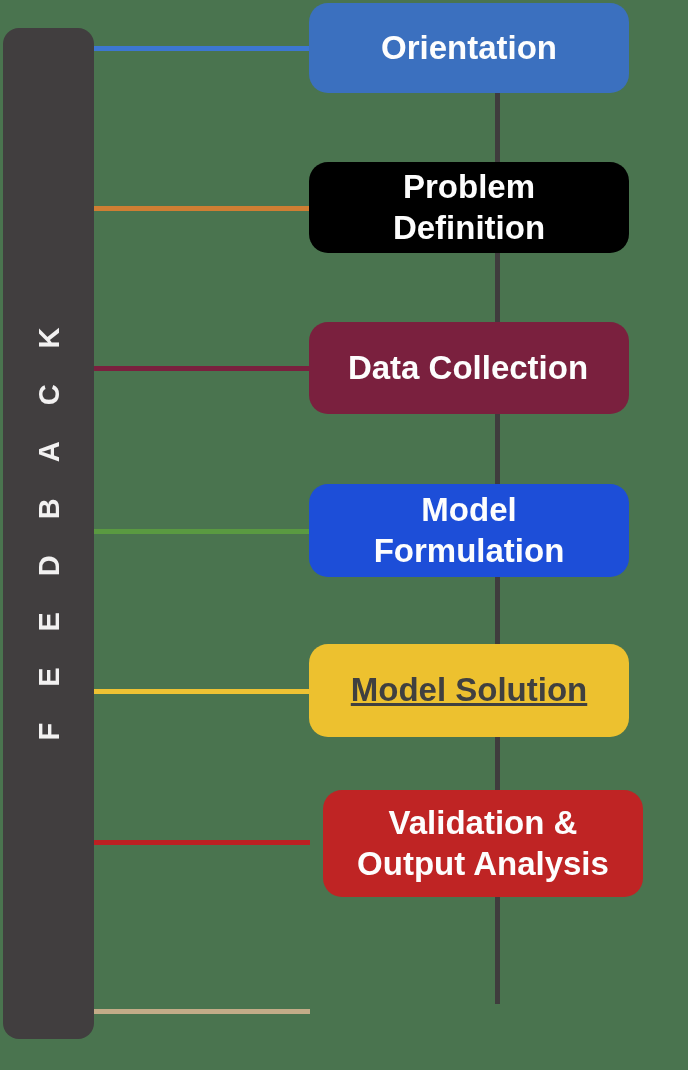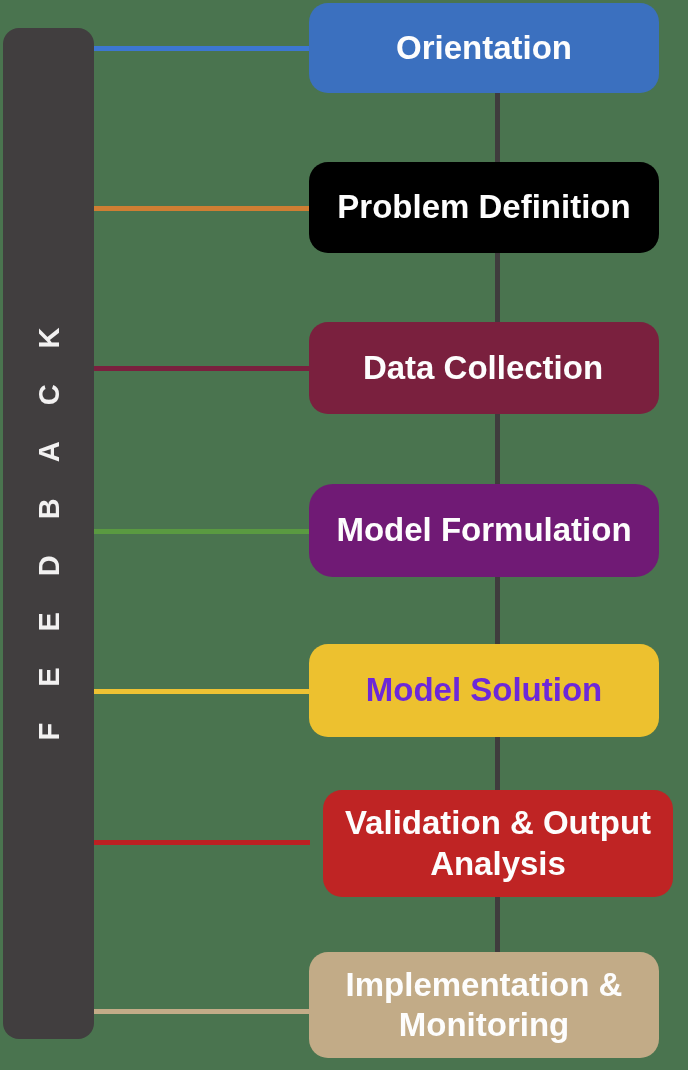--- a/index.html
+++ b/index.html
@@ -35,21 +35,21 @@
   }
   .h-connector{
     position:absolute;
     left:92px;
     width:218px;height:5px;
     z-index:1;
   }
   .stage-box{
     position:absolute;
     left:309px;
-    width:350px;
+    width:320px;
     border-radius:19px;
     z-index:2;
     display:flex;
     align-items:center;
     justify-content:center;
     text-align:center;
     color:#fdfdfd;
     font-size:33px;
     font-weight:600;
     line-height:1.22;
@@ -74,28 +74,25 @@
     </div>
     <div class="h-connector" style="top: 206px; background: rgb(207, 126, 51);"></div>
     <div class="stage-box" style="top: 162px; height: 91px; background: #000000; color: rgb(253, 253, 253);">
       <span>Problem Definition</span>
     </div>
     <div class="h-connector" style="top: 366px; background: rgb(122, 32, 62);"></div>
     <div class="stage-box" style="top: 322px; height: 92px; background: rgb(122, 32, 62); color: rgb(253, 253, 253); padding-left: 12px;">
       <span>Data Collection</span>
     </div>
     <div class="h-connector" style="top: 529px; background: rgb(90, 154, 65);"></div>
-    <div class="stage-box" style="top: 484px; height: 93px; background: #701a75; color: rgb(253, 253, 253); border-radius: 24px;">
+    <div class="stage-box" style="top: 484px; height: 93px; background: #1d4ed8; color: rgb(253, 253, 253);">
       <span>Model Formulation</span>
     </div>
     <div class="h-connector" style="top: 689px; background: rgb(238, 194, 51);"></div>
-    <div class="stage-box" style="top: 644px; height: 93px; background: rgb(237, 193, 47); color: #6d28d9;">
+    <div class="stage-box" style="top: 644px; height: 93px; background: rgb(237, 193, 47); color: #404040; text-decoration: underline;">
       <span>Model Solution</span>
     </div>
     <div class="h-connector" style="top: 840px; background: rgb(189, 32, 34);"></div>
     <div class="stage-box" style="top: 790px; height: 107px; background: rgb(191, 36, 36); color: rgb(253, 253, 253); margin-left: 14px;">
       <span>Validation &amp; Output Analysis</span>
     </div>
     <div class="h-connector" style="top: 1009px; background: rgb(195, 172, 136);"></div>
-    <div class="stage-box" style="top: 952px; height: 106px; background: rgb(194, 171, 135); color: rgb(253, 253, 253);">
-      <span>Implementation &amp; Monitoring</span>
-    </div>
   </div>
 
 </body></html>

